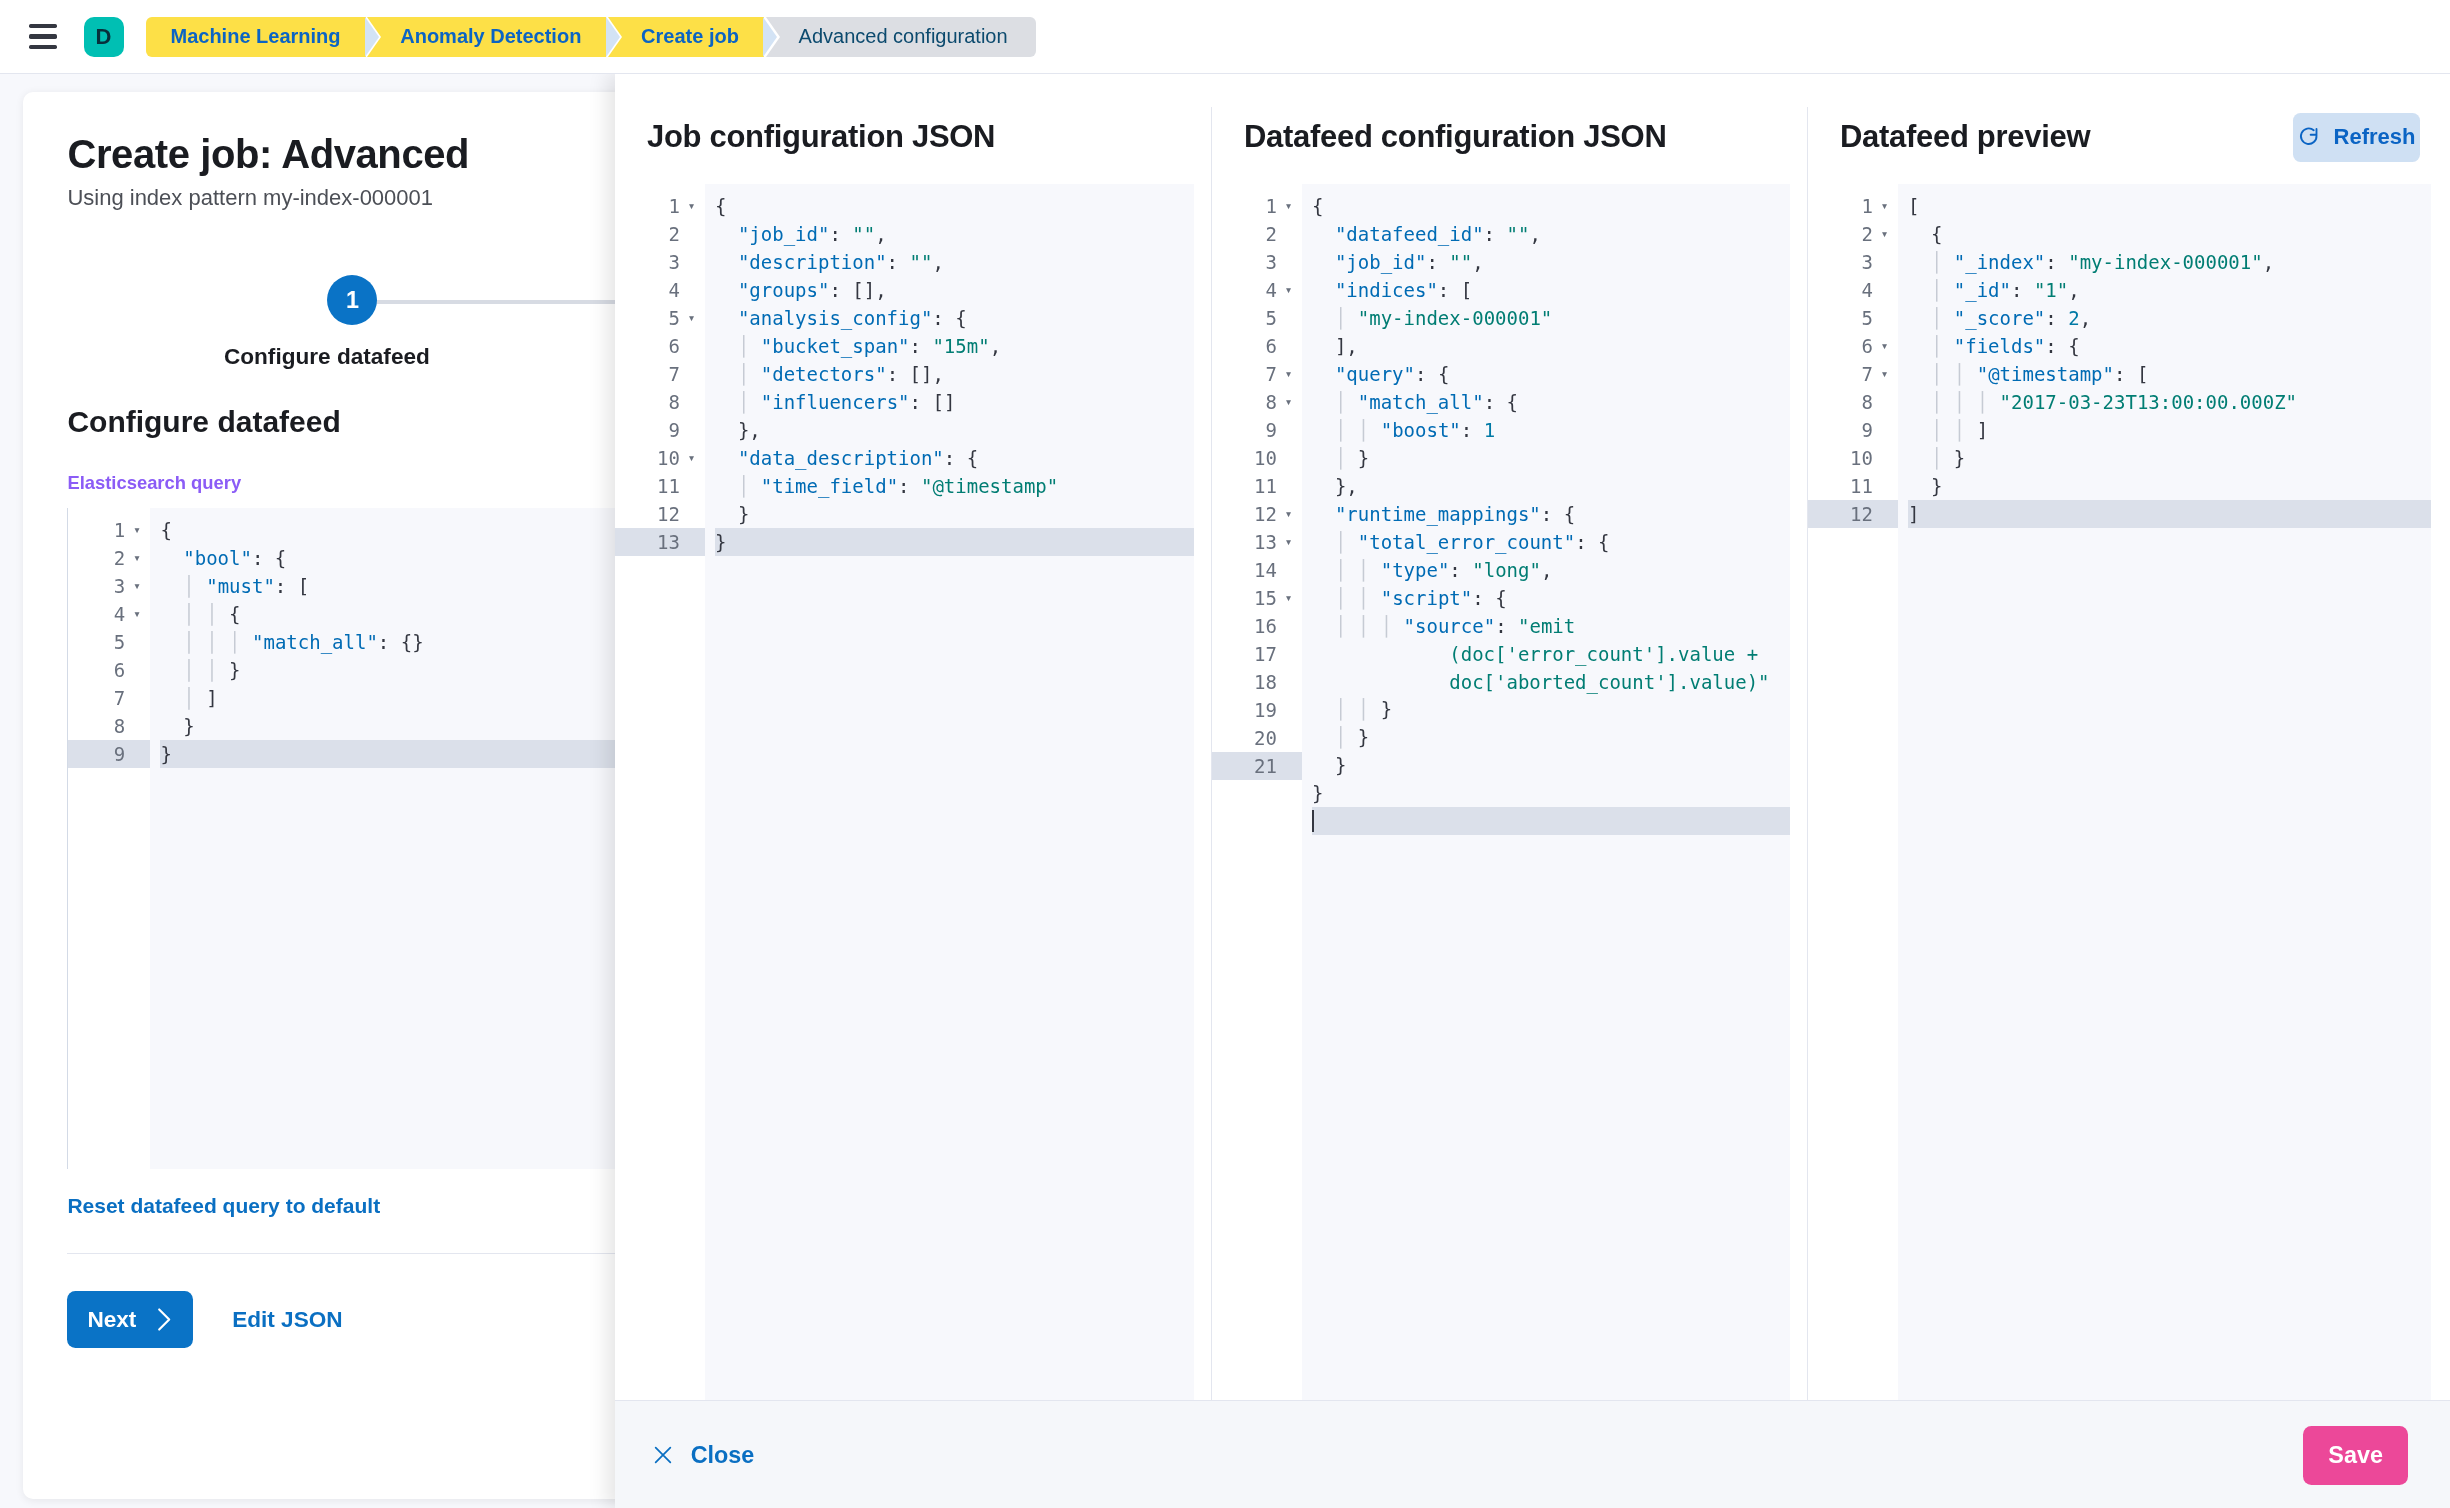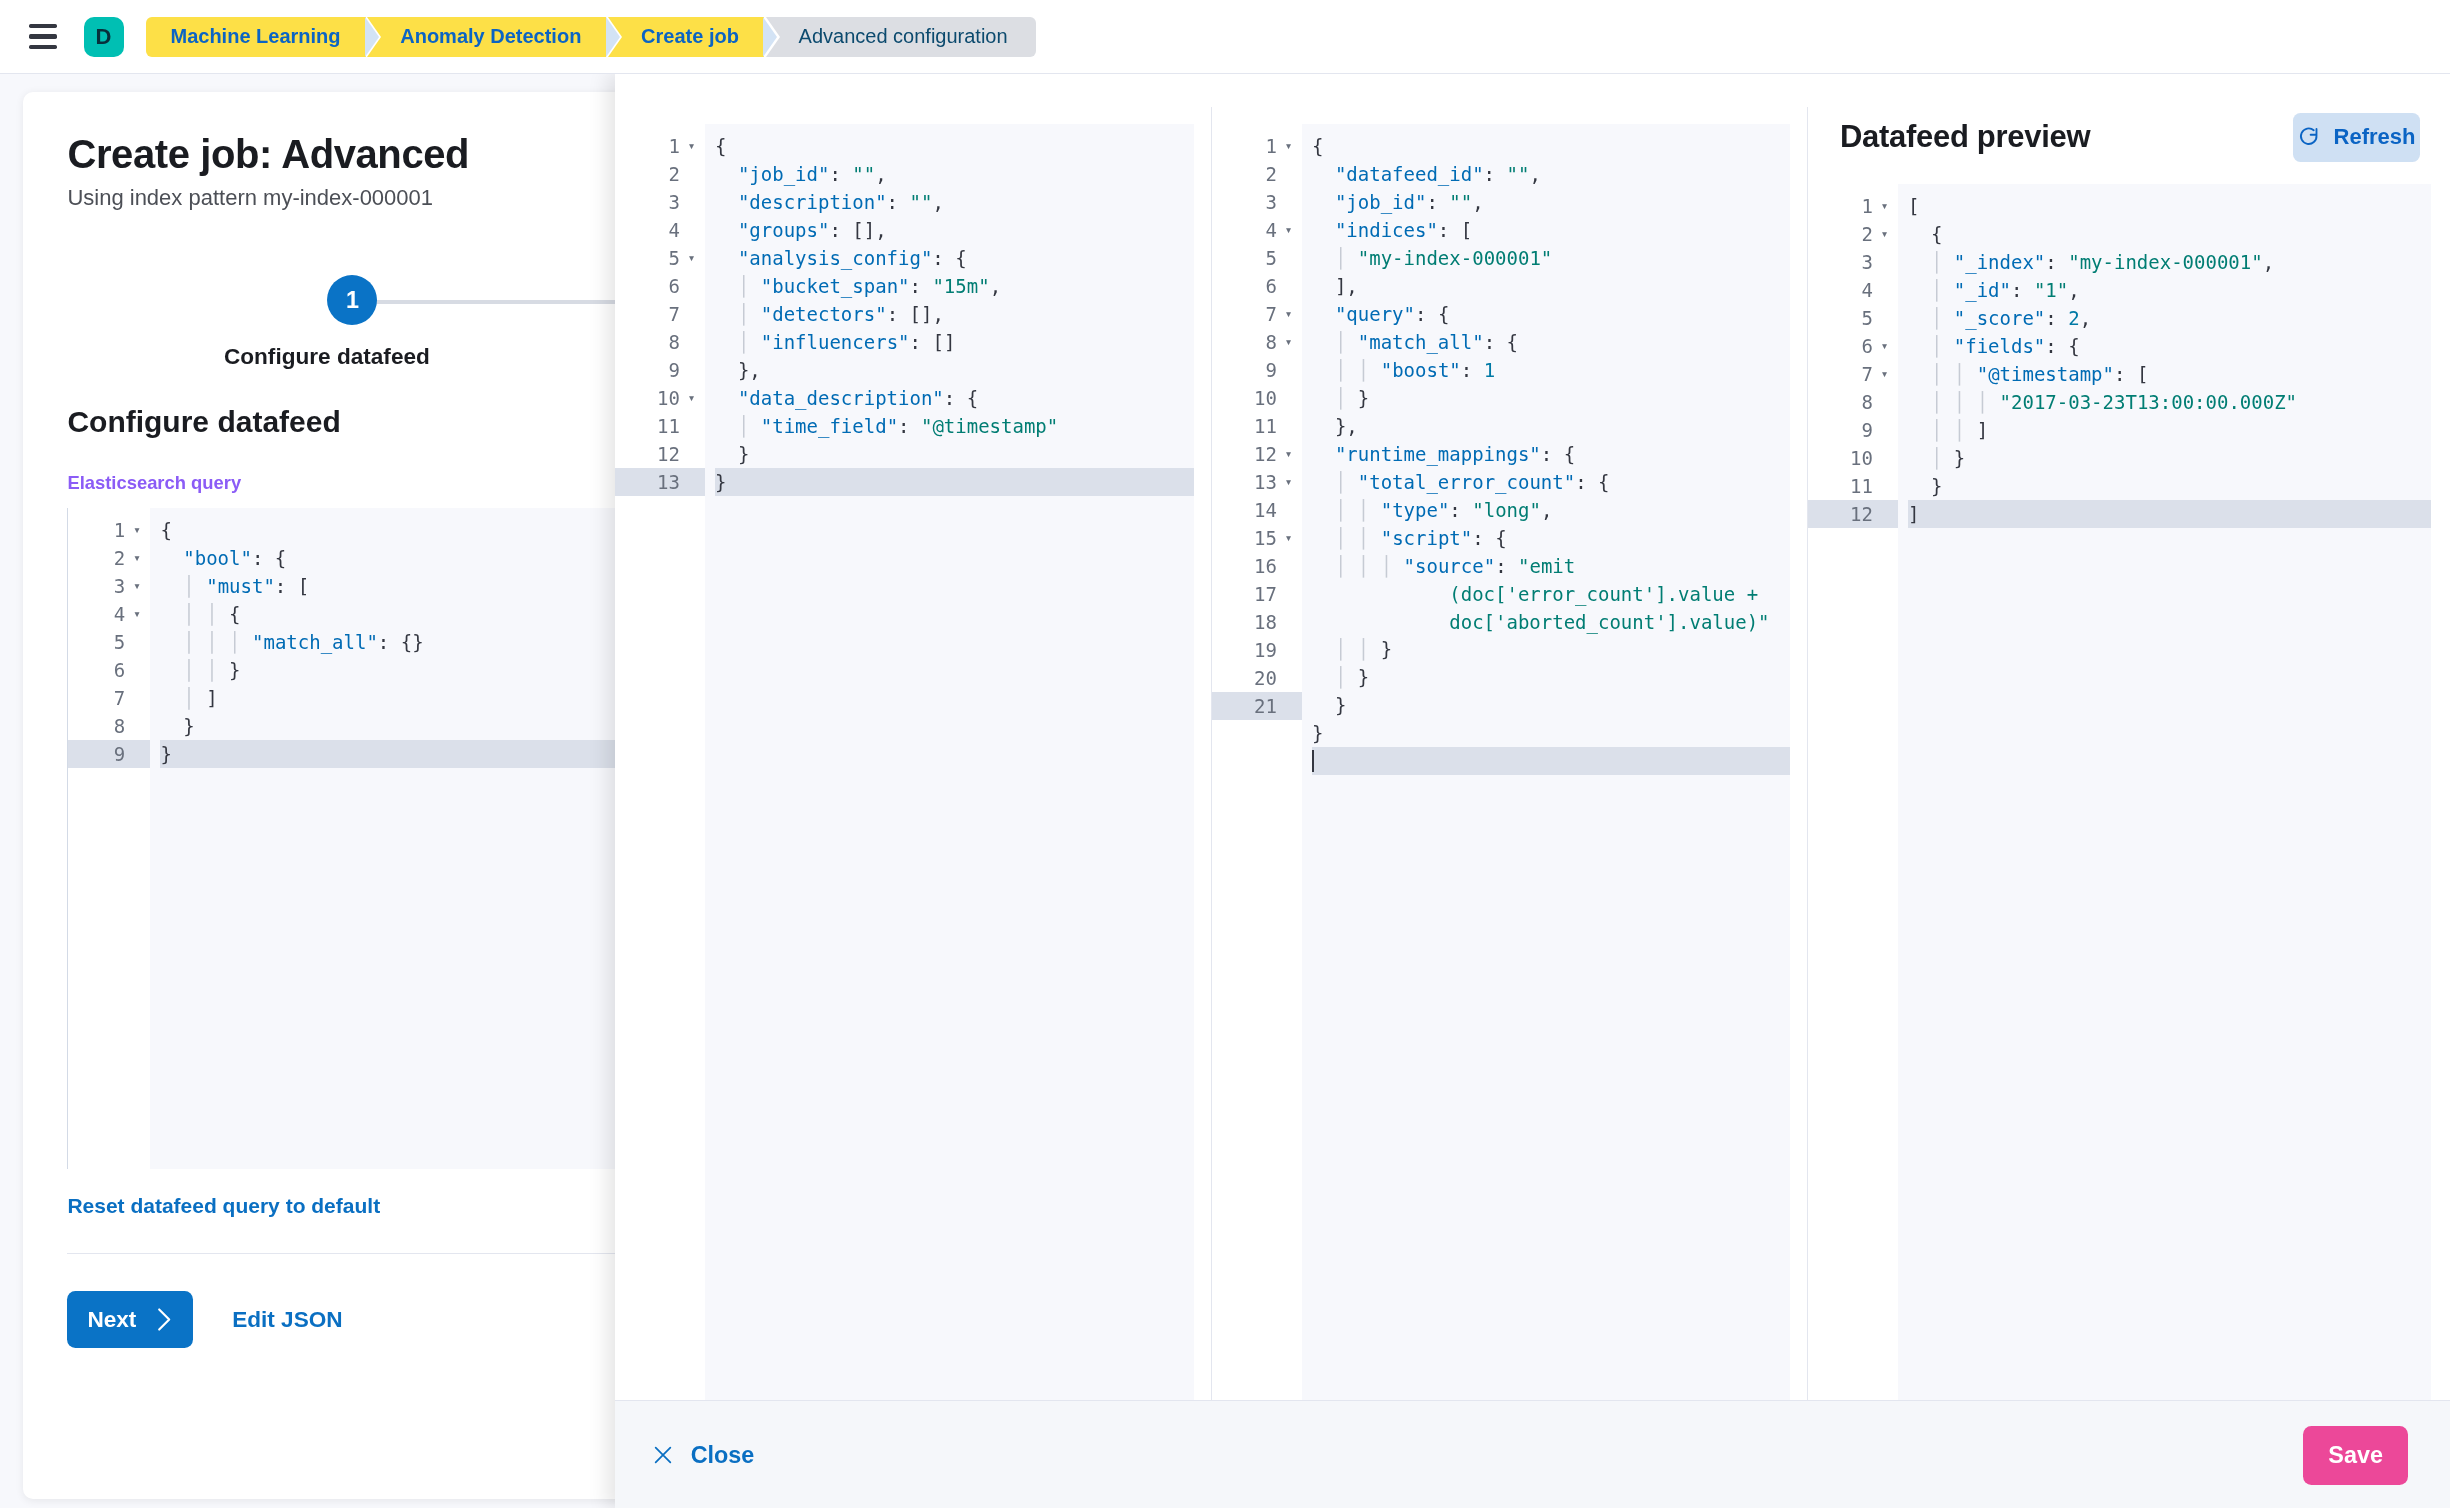--- a/index.html
+++ b/index.html
@@ -307,20 +307,23 @@
       </span>
     </button>
     <button class="btn-link">Edit JSON</button>
   </div>
 </div>
 
 <div class="flyout">
   <div class="flyout-body">
 
     <div class="fcol col-job">
+      <div class="fcol-head">
+        <div class="fcol-title">Job configuration JSON</div>
+      </div>
       <div class="fcol-editor-wrap">
         <div class="editor">
           <div class="gutter">
               <div class="ln">
                 <span class="num">1</span>
                 <span class="fold">▾</span>
               </div>
               <div class="ln">
                 <span class="num">2</span>
                 <span class="fold"></span>
@@ -383,20 +386,23 @@
               <div class="cl">  <span class="tok-key">"data_description"</span><span class="tok-pun">:</span><span class="tok-pun"> </span><span class="tok-pun">{</span></div>
               <div class="cl">  <span class="tok-guide">│</span> <span class="tok-key">"time_field"</span><span class="tok-pun">:</span><span class="tok-pun"> </span><span class="tok-str">"@timestamp"</span></div>
               <div class="cl">  <span class="tok-pun">}</span></div>
               <div class="cl active"><span class="tok-pun">}</span></div>
             </div>
         </div>
       </div>
     </div>
 
     <div class="fcol col-datafeed">
+      <div class="fcol-head">
+        <div class="fcol-title">Datafeed configuration JSON</div>
+      </div>
       <div class="fcol-editor-wrap">
         <div class="editor">
           <div class="gutter">
               <div class="ln">
                 <span class="num">1</span>
                 <span class="fold">▾</span>
               </div>
               <div class="ln">
                 <span class="num">2</span>
                 <span class="fold"></span>

